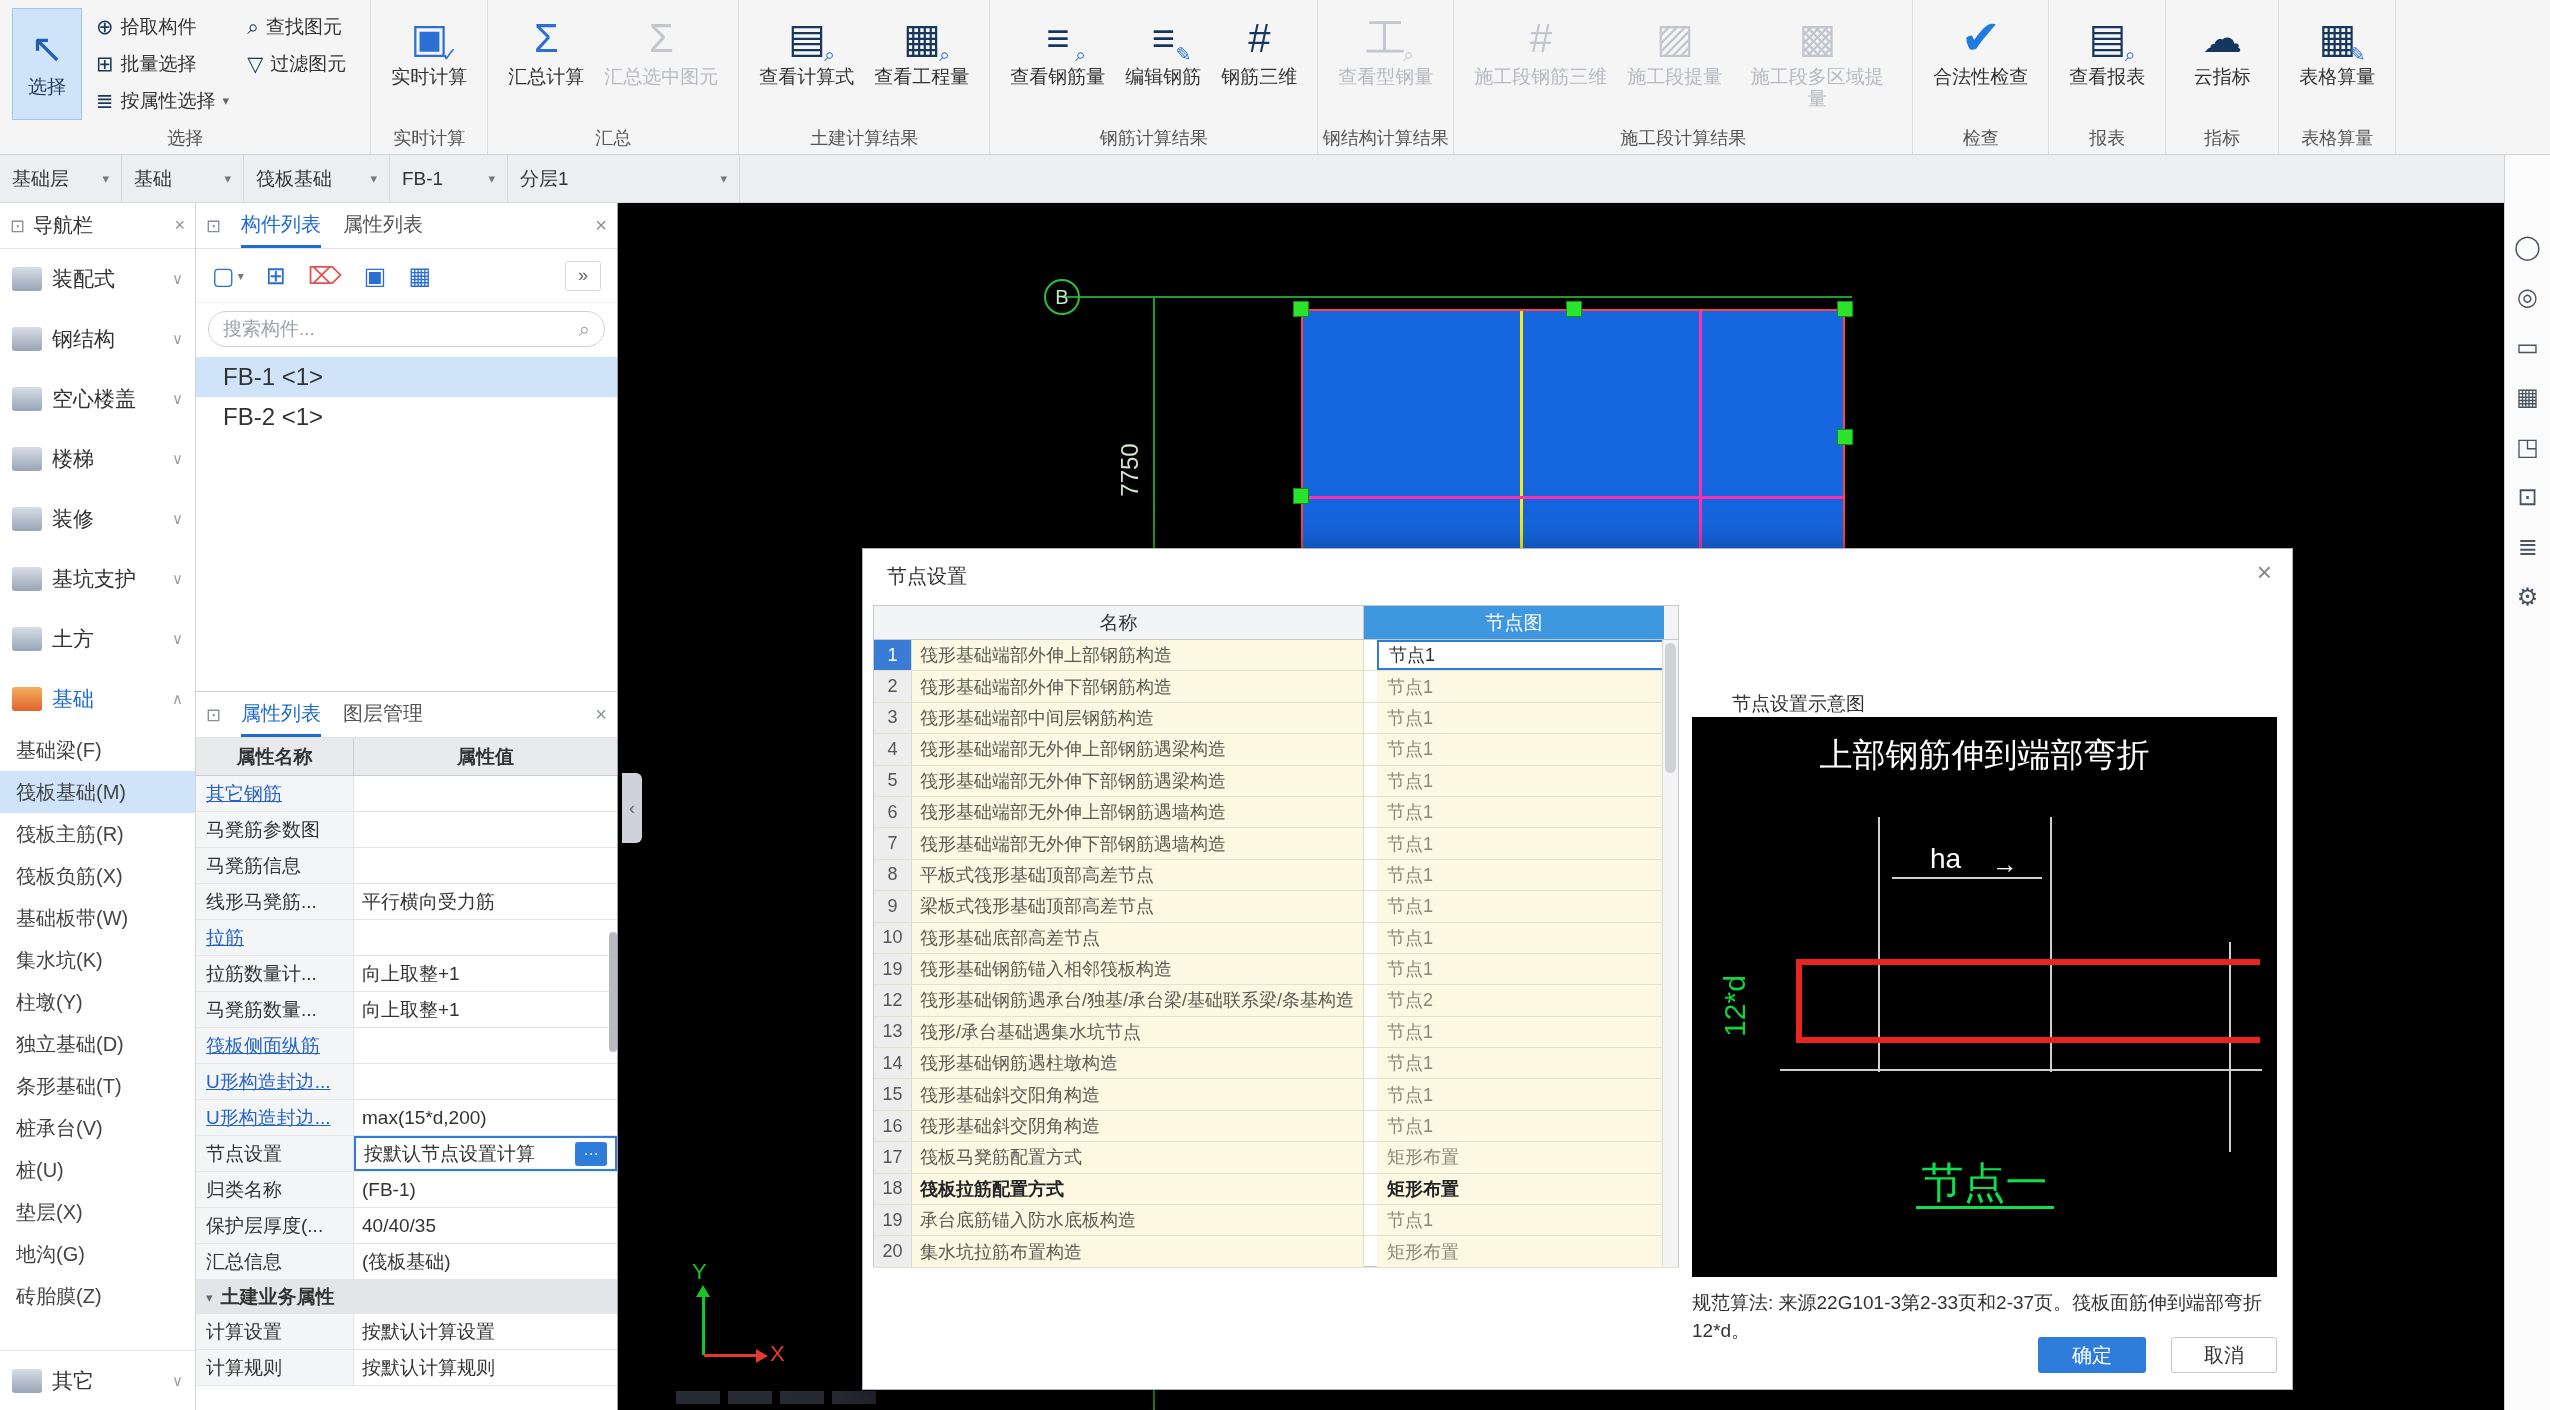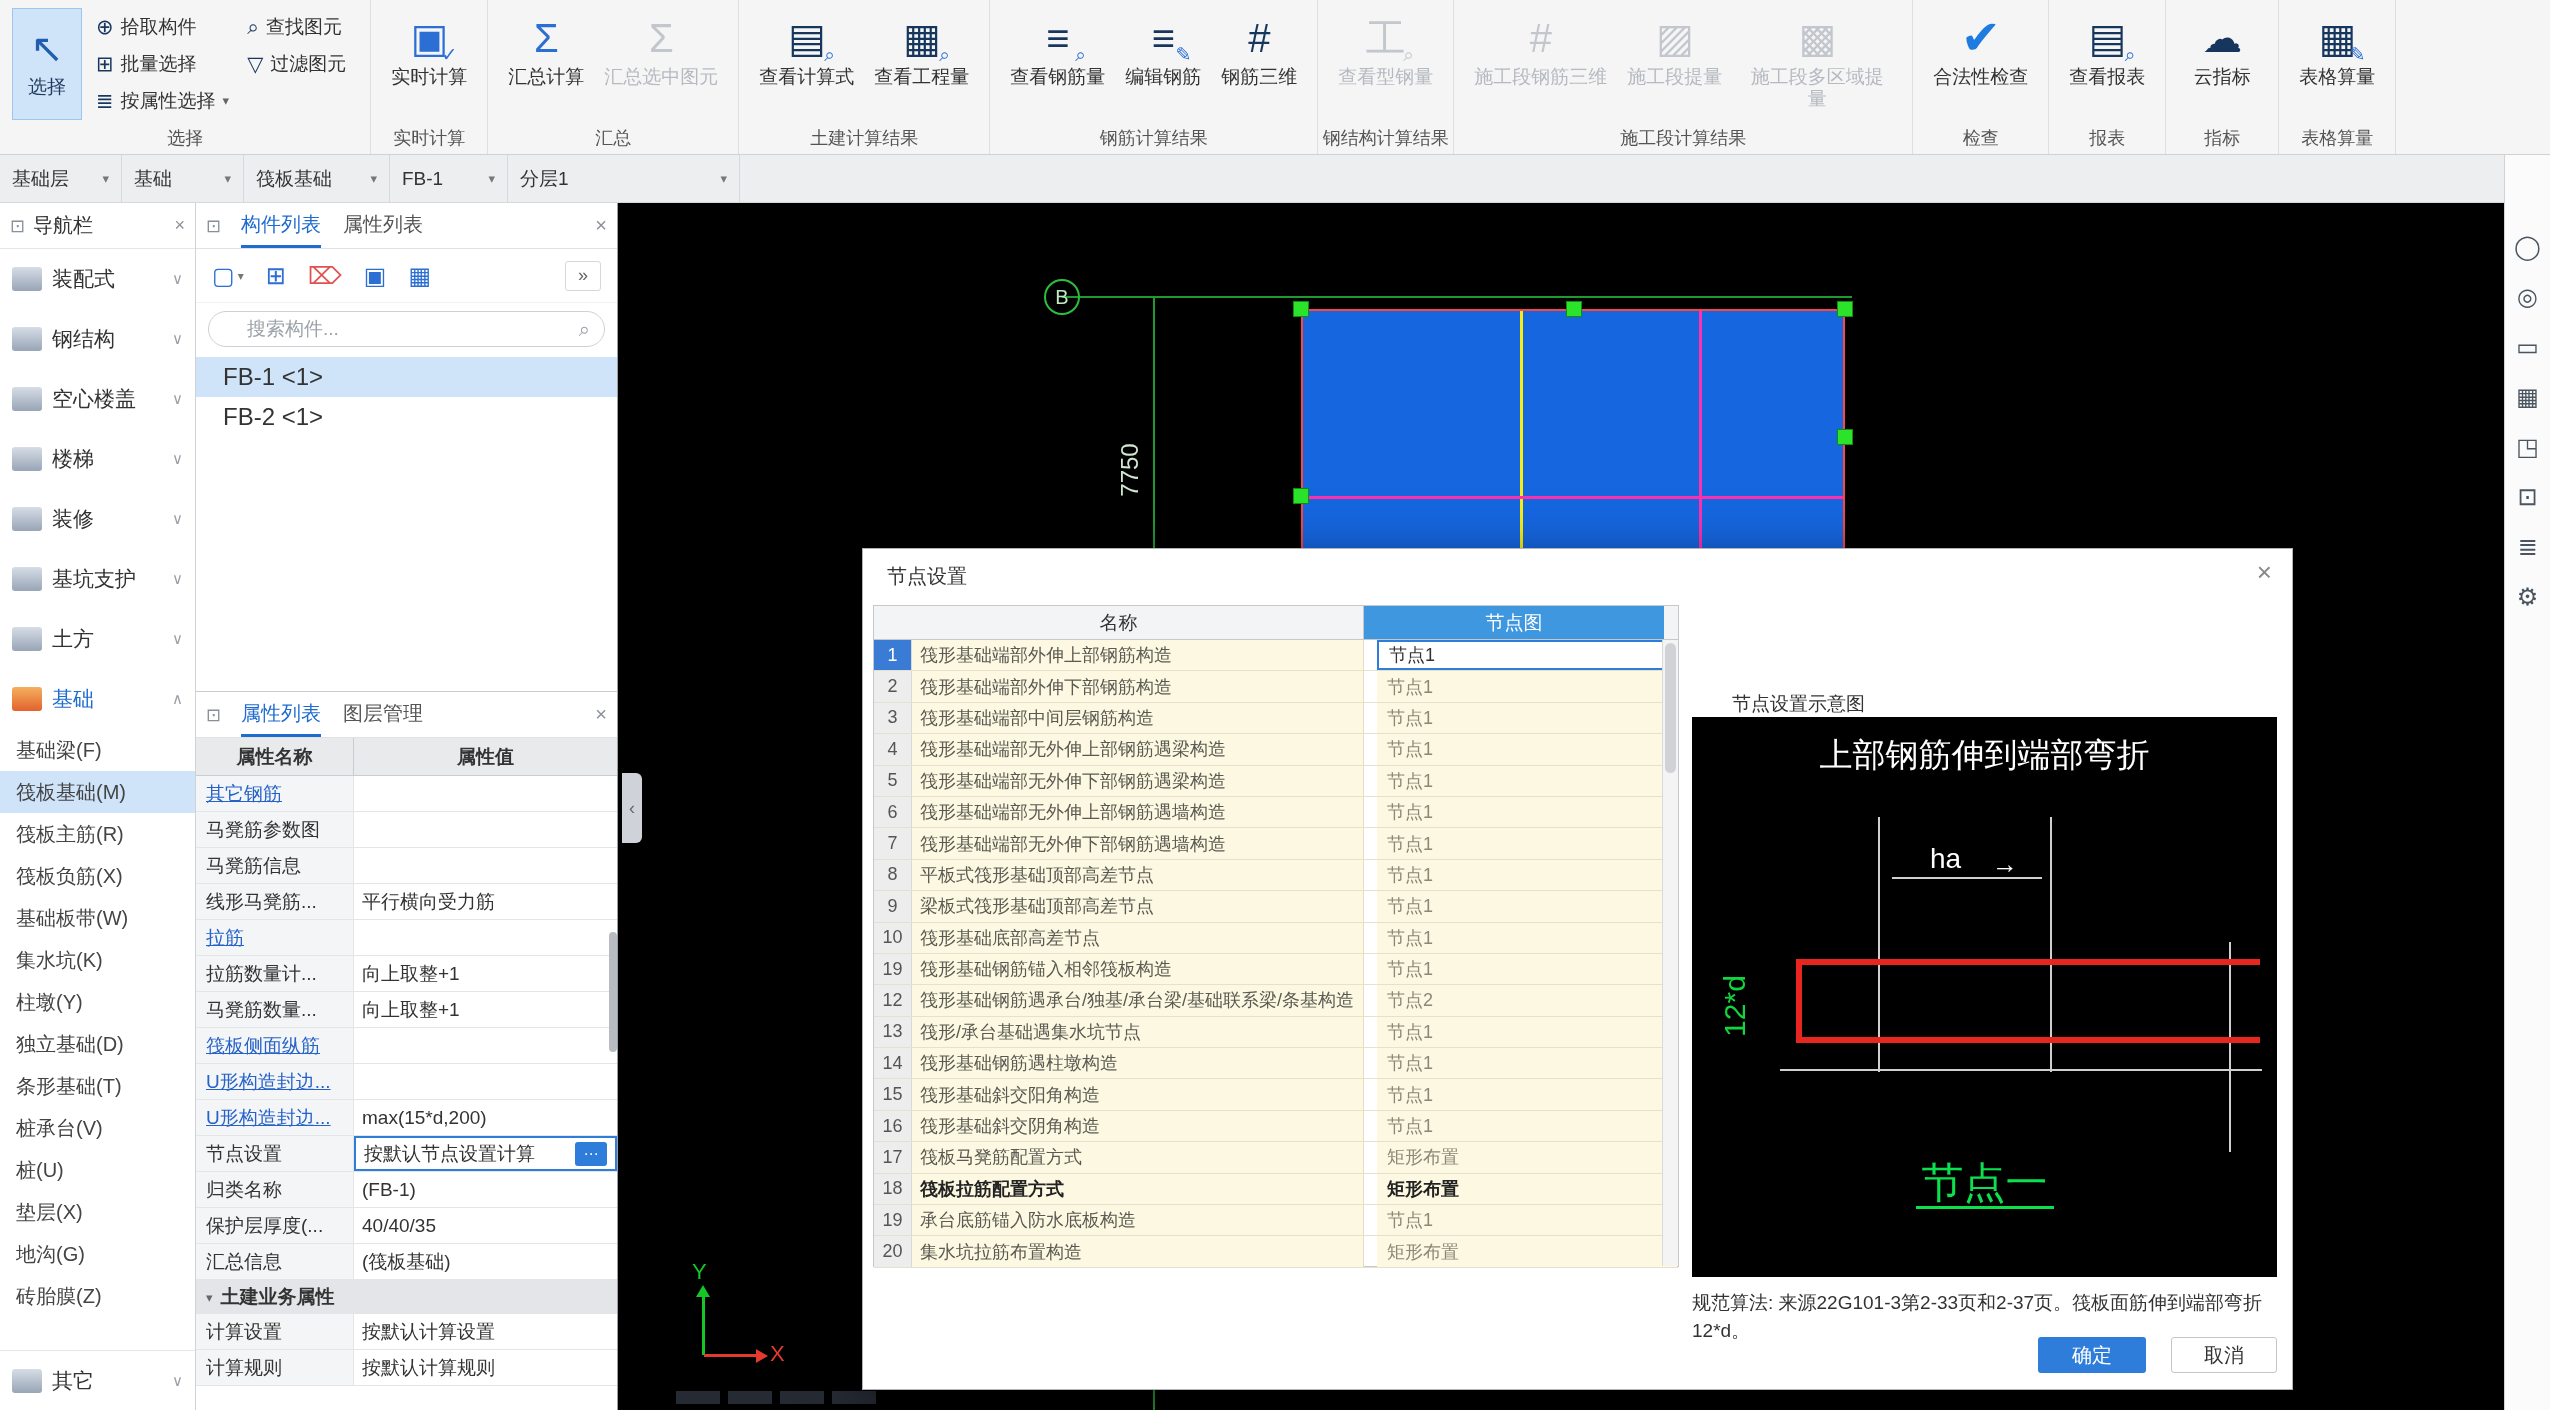--- a/index.html
+++ b/index.html
@@ -60,21 +60,21 @@
   .ptabs { height:46px; display:flex; align-items:center; border-bottom:1px solid #e0e2e5; padding:0 10px; gap:20px; }
   .ptab { font-size:20px; color:#555; height:100%; display:flex; align-items:center; cursor:pointer; border-bottom:3px solid transparent; }
   .ptab.active { color:#1f6bd0; border-bottom-color:#1f6bd0; }
   .ptabs .xclose { margin-left:auto; font-size:20px; color:#8a9099; cursor:pointer; }
   .ctoolbar { height:54px; display:flex; align-items:center; gap:22px; padding:0 16px; border-bottom:1px solid #f0f1f3; }
   .cicon { font-size:24px; color:#2b6fd4; cursor:pointer; display:flex; align-items:center; gap:3px; }
   .cicon.red { color:#e05252; }
   .cicon .ccaret { font-size:12px; color:#777; }
   .cmore { margin-left:auto; width:36px; height:30px; border:1px solid #d5d8db; border-radius:3px; display:flex; align-items:center; justify-content:center; color:#666; font-size:18px; cursor:pointer; }
   .search { margin:8px 12px 10px 12px; height:36px; border:1px solid #ccd1d7; border-radius:18px; display:flex; align-items:center; padding:0 14px; }
-  .search input { border:none; outline:none; flex:1; font-size:19px; color:#ef4444; font-family:inherit;margin-left:24px; }
+  .search input { border:none; outline:none; flex:1; font-size:19px; color:#ef4444; font-family:inherit; }
   .search input::placeholder { color:#9aa1a9; }
   .search .mag { color:#9aa1a9; font-size:20px; }
   .citem { height:40px; display:flex; align-items:center; padding-left:27px; font-size:24px; color:#333; cursor:pointer; }
   .citem.selected { background:#cfe3f9; }
 
   .phead { display:flex; height:38px; background:#e8eaec; border-bottom:1px solid #c9cdd2; font-weight:bold; font-size:19px; color:#333; }
   .phead .ph1 { width:158px; display:flex; align-items:center; justify-content:center; border-right:1px solid #c9cdd2; }
   .phead .ph2 { flex:1; display:flex; align-items:center; justify-content:center; }
   .prow { display:flex; height:36px; border-bottom:1px solid #e3e5e8; }
   .pname { width:158px; background:#f4f5f6; padding-left:10px; font-size:19px; color:#333; display:flex; align-items:center; border-right:1px solid #e3e5e8; white-space:nowrap; overflow:hidden; }

